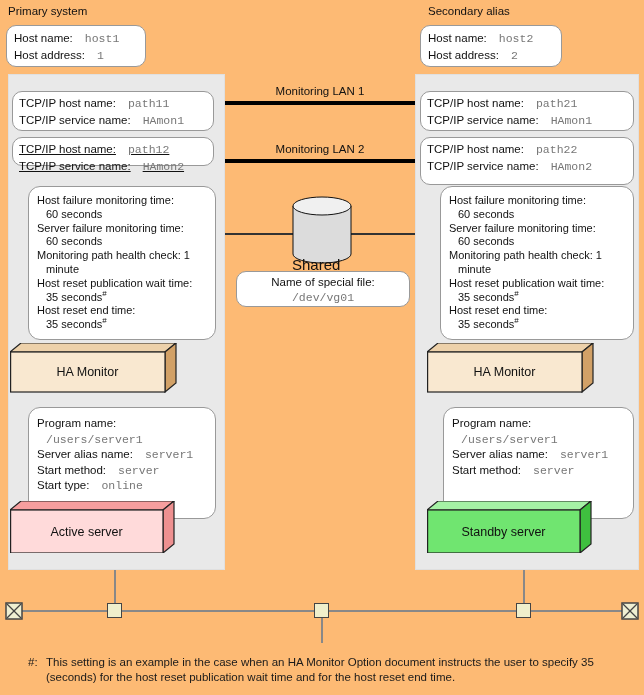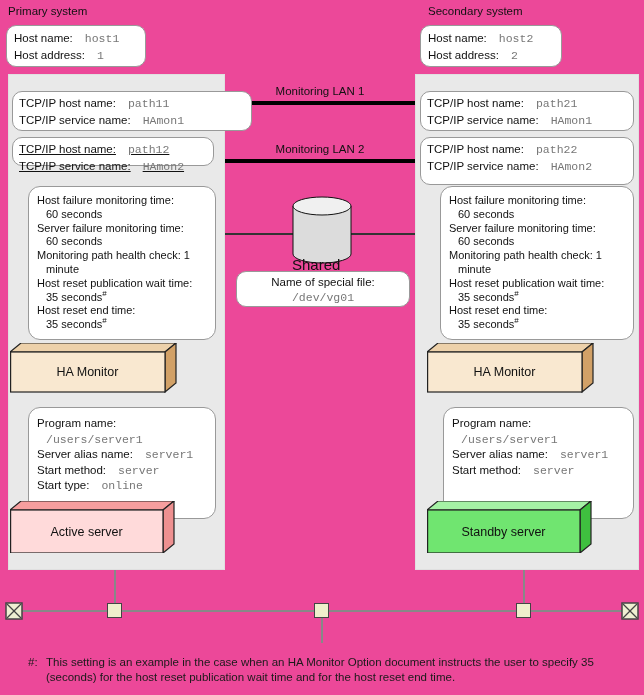--- a/index.html
+++ b/index.html
@@ -1,16 +1,16 @@
 <!DOCTYPE html>
 <html><head>
 <meta charset="utf-8">
 <style>
   html,body{margin:0;padding:0;background:#fff;}
-  #stage{position:relative;width:644px;height:695px;background:#ec4899;
+  #stage{position:relative;width:644px;height:695px;background:#fdba74;
          font-family:"Liberation Sans",sans-serif;color:#111;overflow:hidden;}
   .abs{position:absolute;}
   .sys-title{font-size:11.5px;color:#111;}
   .rbox{position:absolute;background:#fff;border:1px solid #999;border-radius:10px;
         font-size:11.5px;line-height:16px;padding:4px 7px;box-sizing:border-box;}
   .rbox2{position:absolute;background:#fff;border:1px solid #999;border-radius:12px;
         font-size:11px;line-height:13.8px;padding:7px 4px 0 8px;box-sizing:border-box;}
   .mono{font-family:"Liberation Mono","DejaVu Sans Mono",monospace;color:#777;}
   .v{margin-left:12px;}
   .panel{position:absolute;background:#E9E9E9;border:1px solid #E0E0E0;box-sizing:border-box;}
@@ -28,40 +28,40 @@
   .footnote{position:absolute;display:flex;font-size:11.5px;line-height:15px;color:#1a1a1a;}
   .footnote .mk{width:18px;flex:none;}
   .diskcap{position:absolute;font-size:15px;line-height:14px;color:#111;margin-top:40px;}
 </style>
 </head>
 <body>
 
 <div id="stage">
 
   <div class="abs sys-title" style="left:8px;top:5px;">Primary system</div>
-  <div class="abs sys-title" style="left:428px;top:5px;">Secondary system</div>
+  <div class="abs sys-title" style="left:428px;top:5px;">Secondary alias</div>
 
   <div class="rbox" style="left:6px;top:25px;width:140px;height:42px;">
     <div><span>Host name:</span><span class="mono v">host1</span></div>
     <div><span>Host address:</span><span class="mono v">1</span></div>
   </div>
   <div class="rbox" style="left:420px;top:25px;width:142px;height:42px;">
     <div><span>Host name:</span><span class="mono v">host2</span></div>
     <div><span>Host address:</span><span class="mono v">2</span></div>
   </div>
 
   <div class="panel" style="left:8px;top:74px;width:217px;height:496px;"></div>
   <div class="panel" style="left:415px;top:74px;width:224px;height:496px;"></div>
 
   <div class="lanlabel" style="left:225px;top:85px;">Monitoring LAN 1</div>
   <div class="lanline" style="left:225px;top:101px;width:190px;"></div>
   <div class="lanlabel" style="left:225px;top:143px;">Monitoring LAN 2</div>
   <div class="lanline" style="left:225px;top:159px;width:190px;"></div>
 
-  <div class="rbox" style="left:12px;top:91px;width:240px;height:40px;padding:3px 6px;">
+  <div class="rbox" style="left:12px;top:91px;width:202px;height:40px;padding:3px 6px;">
     <div><span>TCP/IP host name:</span><span class="mono v">path11</span></div>
     <div><span>TCP/IP service name:</span><span class="mono v">HAmon1</span></div>
   </div>
   <div class="rbox" style="left:12px;top:137px;width:202px;height:29px;padding:3px 6px;text-decoration:underline;">
     <div><span>TCP/IP host name:</span><span class="mono v">path12</span></div>
     <div><span>TCP/IP service name:</span><span class="mono v">HAmon2</span></div>
   </div>
 
   <div class="rbox" style="left:420px;top:91px;width:214px;height:40px;padding:3px 6px;">
     <div><span>TCP/IP host name:</span><span class="mono v">path21</span></div>

